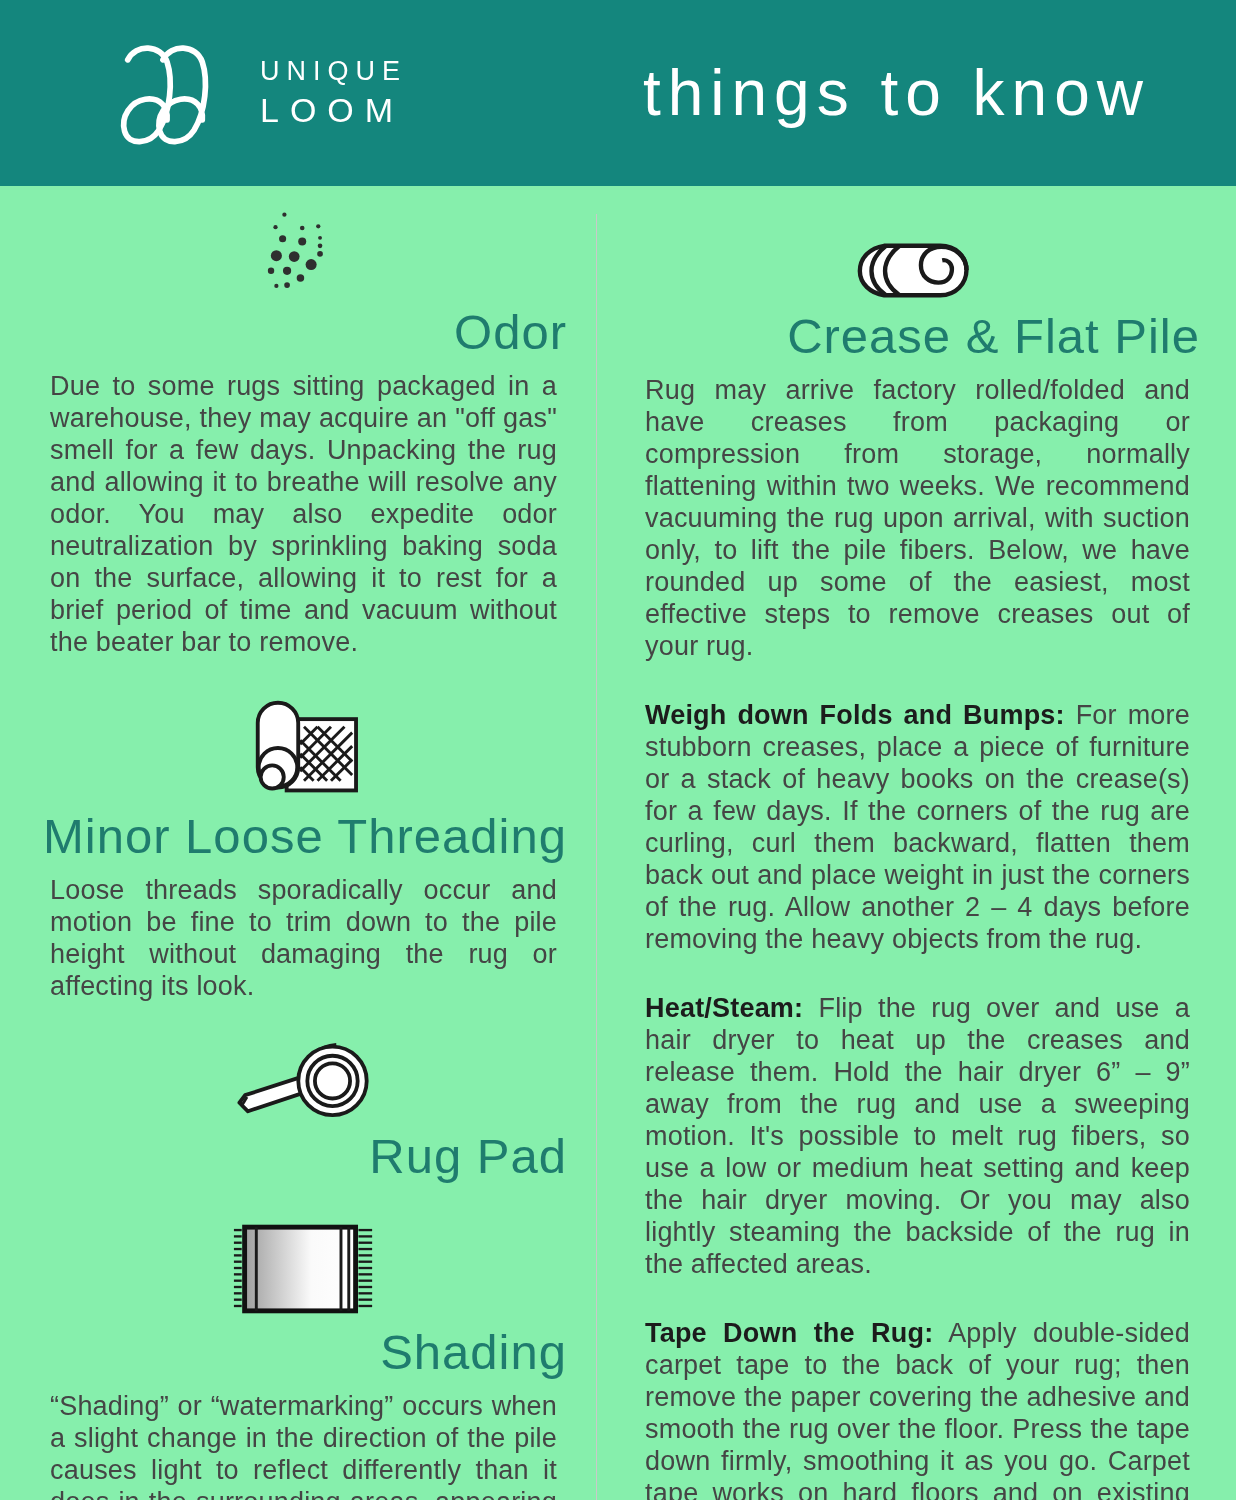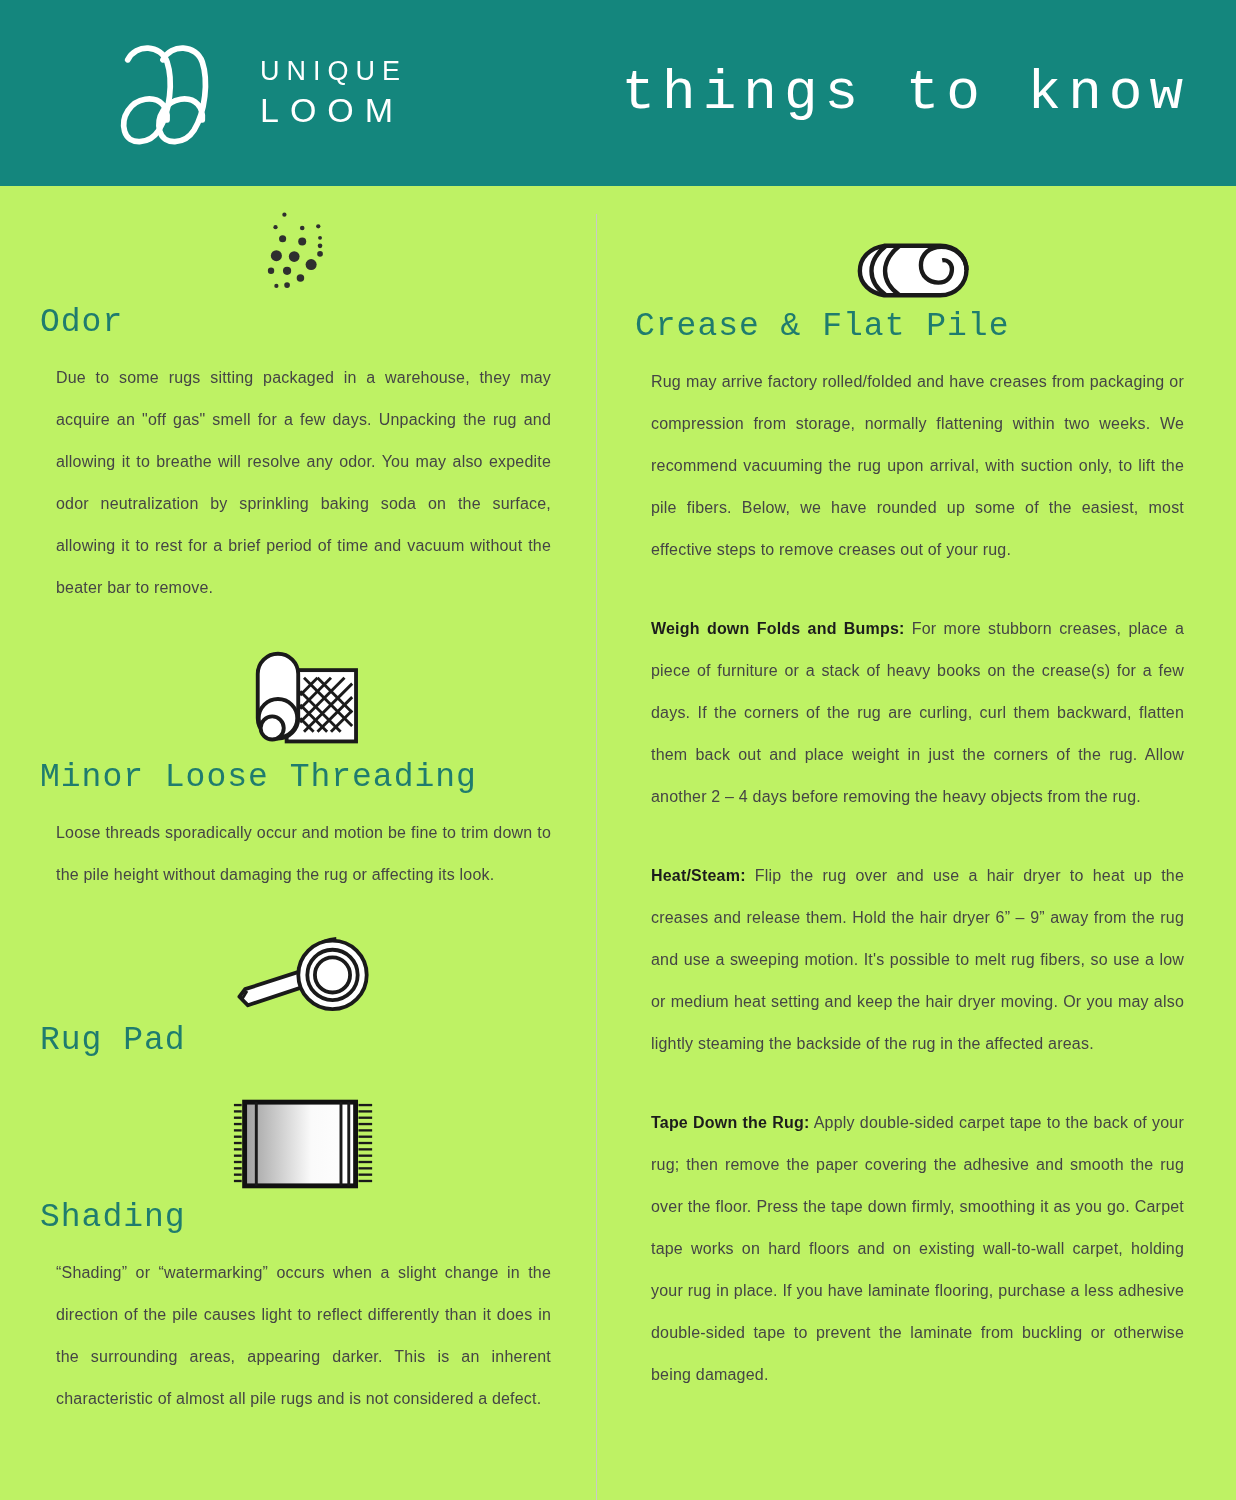--- a/index.html
+++ b/index.html
@@ -1,47 +1,47 @@
 <!DOCTYPE html>
 <html><head>
 <meta charset="utf-8">
 <style>
   html,body{margin:0;padding:0;background:#ffffff;}
   .page{
-    width:1236px;height:1500px;background:#bef264;position:relative;
+    width:1236px;height:1500px;background:#86efac;position:relative;
     overflow:hidden;font-family:"Liberation Sans",sans-serif;
   }
   
   .header{
     height:186px;background:#14867d;display:flex;align-items:center;
   }
   .logo-wrap{margin-left:96px;display:flex;align-items:center;}
   .logo-mark{display:block;}
   .brand-text{margin-left:26px;color:#ffffff;line-height:1.25;}
   .brand-line1{font-size:27px;letter-spacing:7px;}
   .brand-line2{font-size:34px;letter-spacing:11px;}
   .page-title{
-    margin-left:auto;margin-right:46px;color:#ffffff;
-    font-family:Liberation Mono, monospace;font-size:56px;font-weight:400;
+    margin-left:auto;margin-right:86px;color:#ffffff;
+    font-family:Liberation Sans, sans-serif;font-size:64px;font-weight:400;
     letter-spacing:7px;white-space:nowrap;
   }
   
   .columns{display:flex;align-items:stretch;height:1314px;}
   .col-left{width:527px;margin-left:40px;margin-right:29px;padding-top:20px;}
   .divider{width:1px;background:#c9c9c9;margin-top:28px;}
   .col-right{flex:1;margin-left:38px;margin-right:36px;padding-top:20px;}
   
   .icon-row{text-align:center;}
   .section-heading{
-    font-family:Liberation Mono, monospace;font-weight:400;color:#1f7c6e;
-    font-size:33px;text-align:left;margin:6px 0 8px 0;letter-spacing:1px;
+    font-family:Liberation Sans, sans-serif;font-weight:400;color:#1f7c6e;
+    font-size:49px;text-align:right;margin:6px 0 8px 0;letter-spacing:1px;
   }
   .body-text{
-    font-size:16px;line-height:42px;color:#454545;text-align:justify;
-    margin:16px;letter-spacing:0.2px;
+    font-size:27px;line-height:32px;color:#454545;text-align:justify;
+    margin:10px;letter-spacing:0.2px;
   }
   .section{margin-bottom:24px;}
   .sec-odor .icon-row{padding-top:2px;}
   .sec-threading .icon-row{padding-top:14px;}
   .sec-rugpad .icon-row{padding-top:10px;}
   .sec-shading .icon-row{padding-top:12px;}
   .sec-crease .icon-row{padding-top:34px;}
   .tip{margin-top:37px;}
   .tip .tip-label{font-weight:bold;color:#1c1c1c;}
   svg{display:block;margin:0 auto;}

